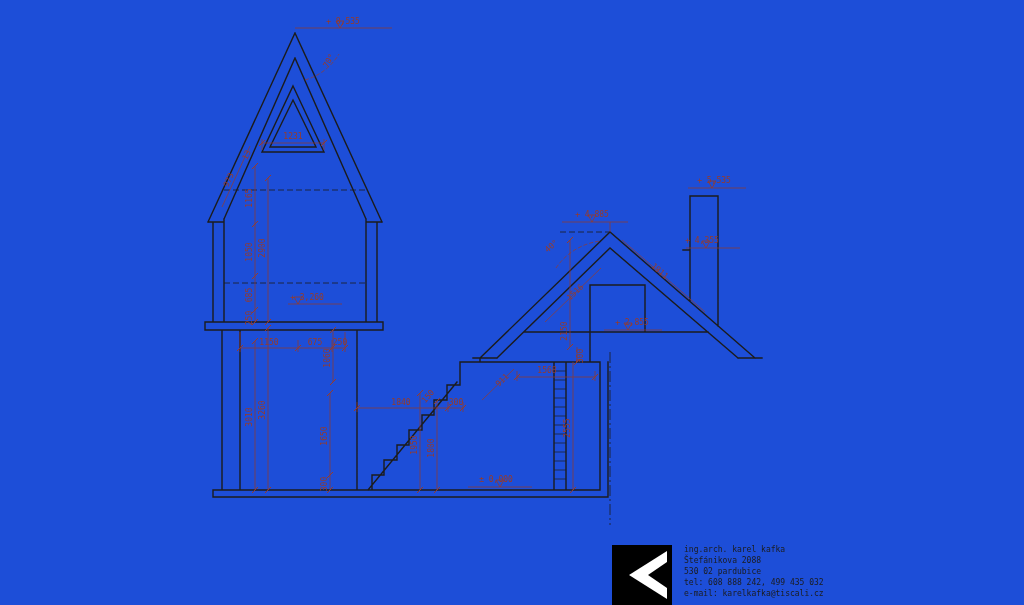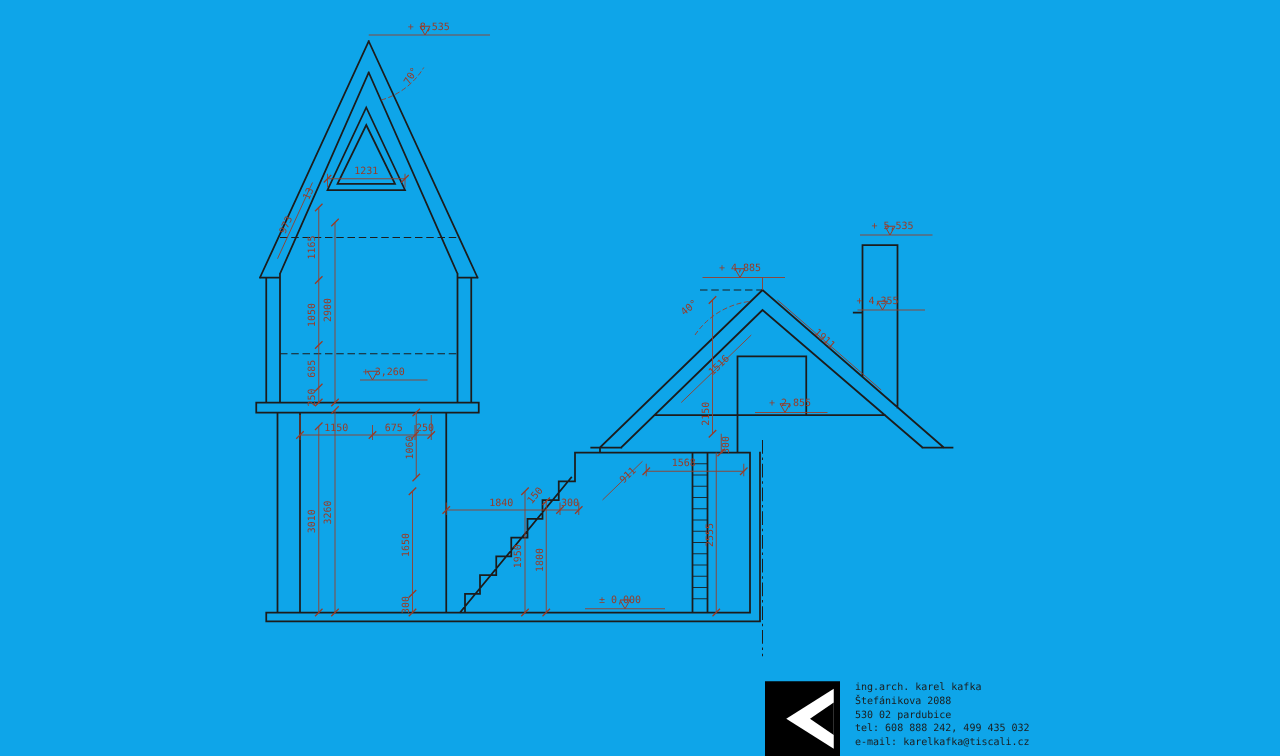--- a/index.html
+++ b/index.html
@@ -1,16 +1,16 @@
 <!DOCTYPE html>
 <html><head>
 <meta charset="utf-8">
 <style>
   html,body{margin:0;padding:0;background:#ffffff;}
-  .page{width:1024px;height:605px;background:#0ea5e9;position:relative;overflow:hidden;}
+  .page{width:1024px;height:605px;background:#1d4ed8;position:relative;overflow:hidden;}
   svg{display:block;font-family:"DejaVu Sans Mono","Liberation Mono",monospace;}
   .w{stroke:#1c1c1c;stroke-width:1.4;fill:none;stroke-linecap:square;}
   .t{stroke:#1c1c1c;stroke-width:0.7;fill:none;}
   .dash{stroke:#1c1c1c;stroke-width:0.8;fill:none;stroke-dasharray:6 3;}
   .axis{stroke:#1c1c1c;stroke-width:0.8;fill:none;stroke-dasharray:11 3 2 3;}
   .dim{stroke:#9a3b26;stroke-width:0.7;fill:none;}
   .tick{stroke:#9a3b26;stroke-width:1;fill:none;}
   .flag{stroke:#9a3b26;stroke-width:0.8;fill:none;}
   .arc{stroke:#9a3b26;stroke-width:0.7;fill:none;stroke-dasharray:4 2;}
   text.d{fill:#9a3b26;font-size:8px;text-anchor:middle;}

